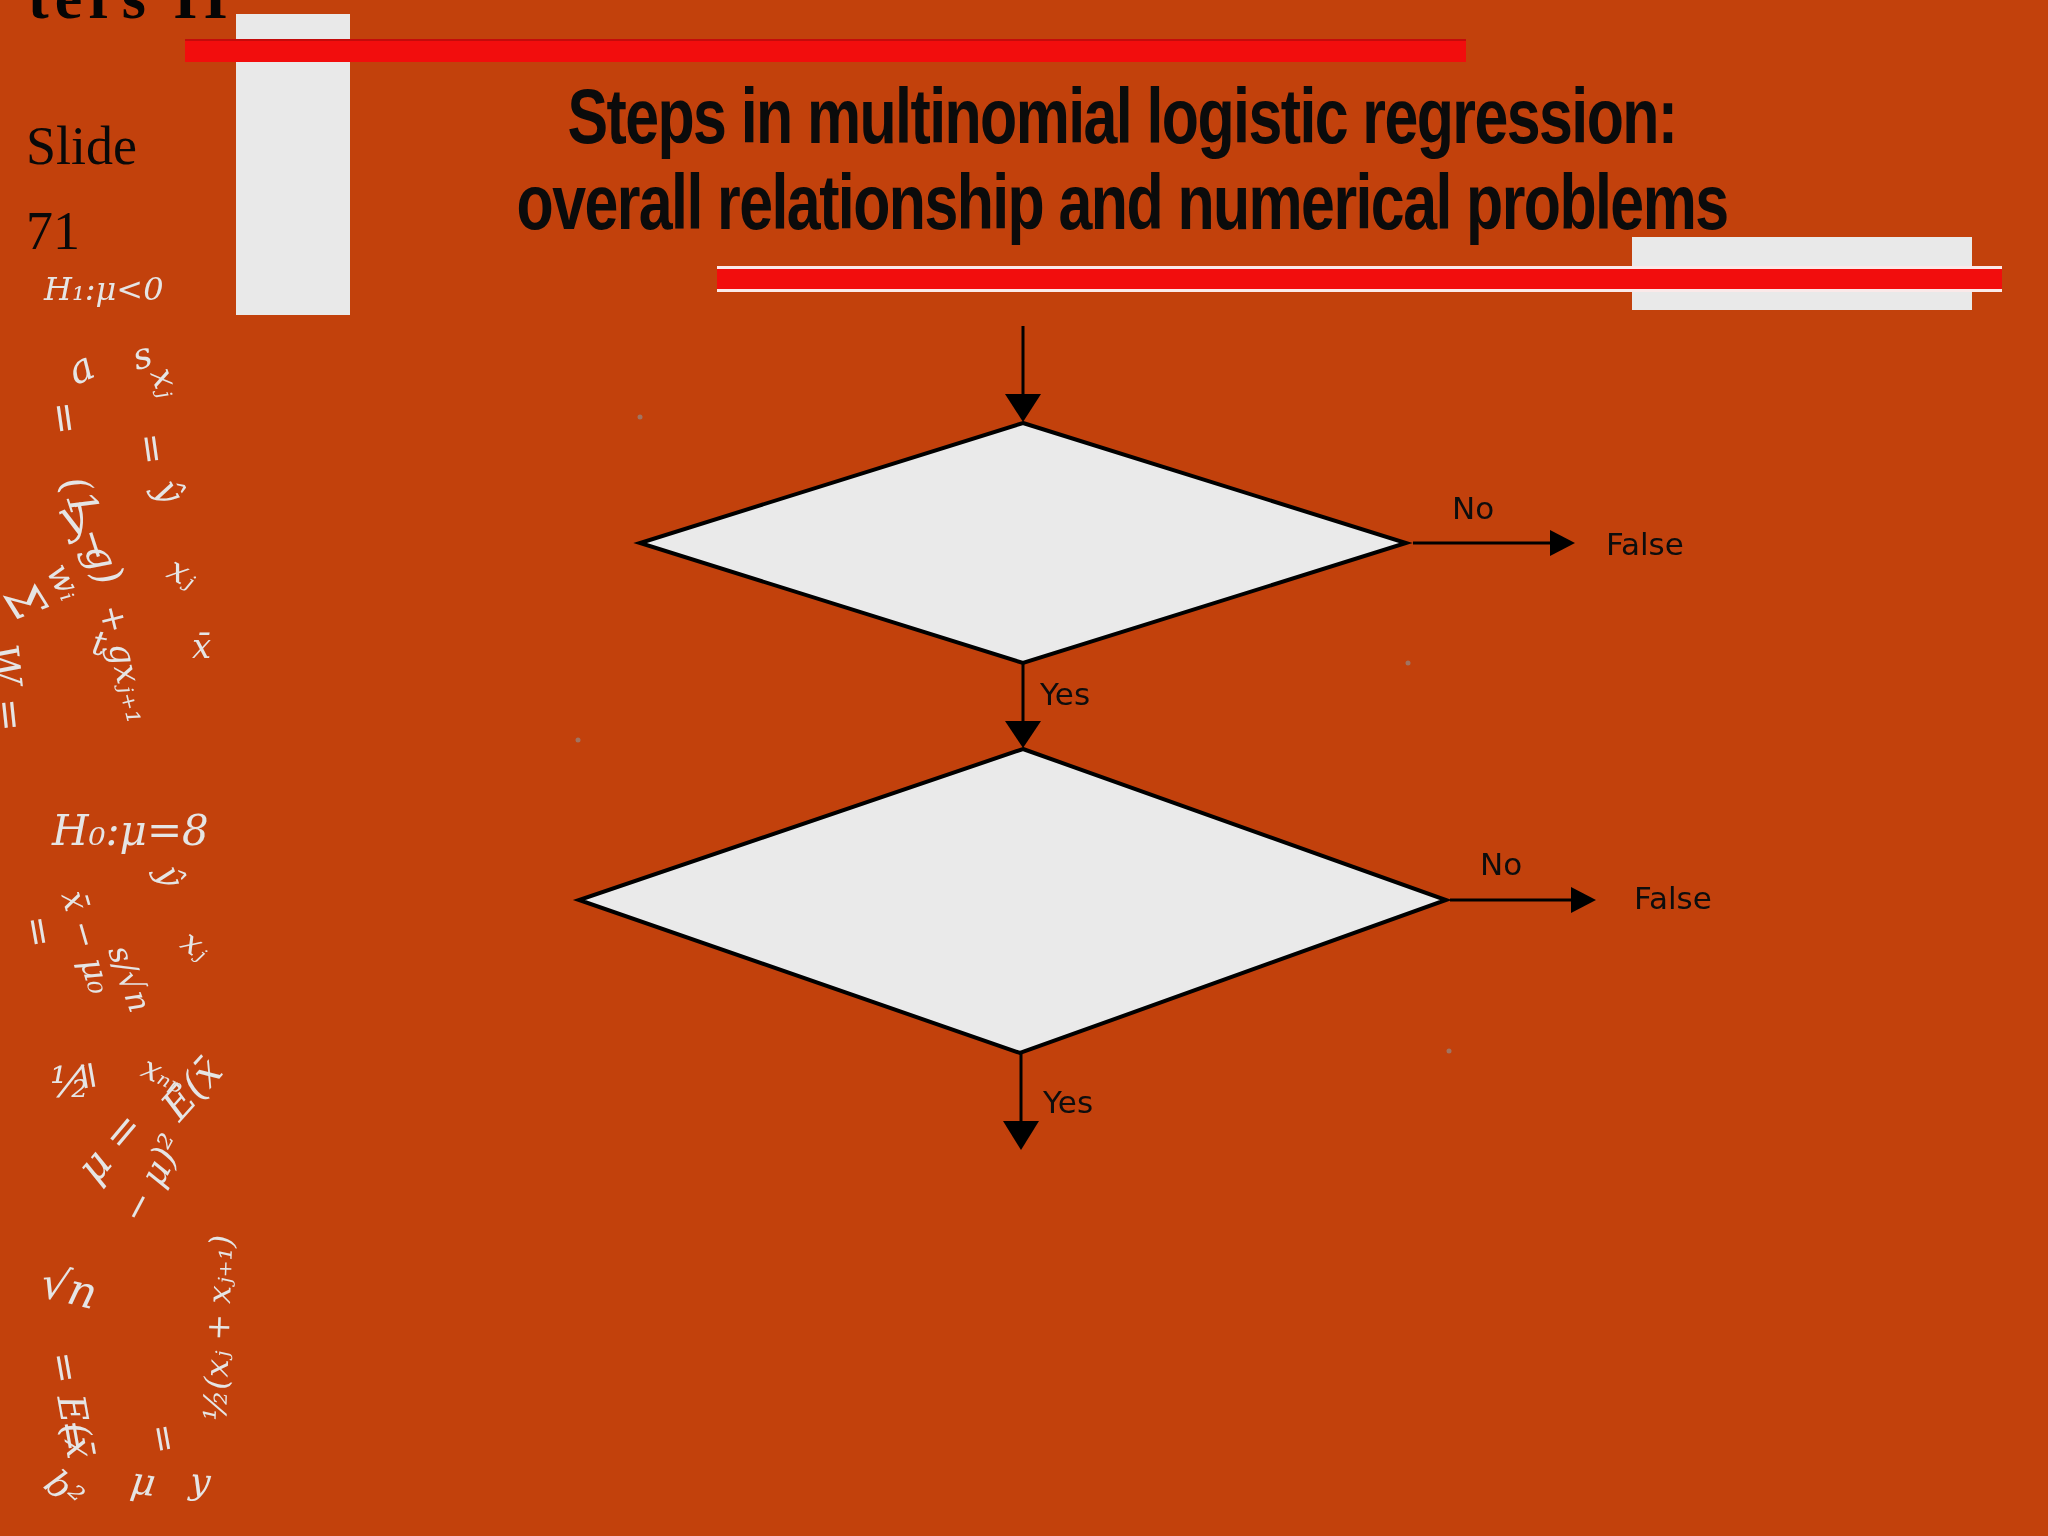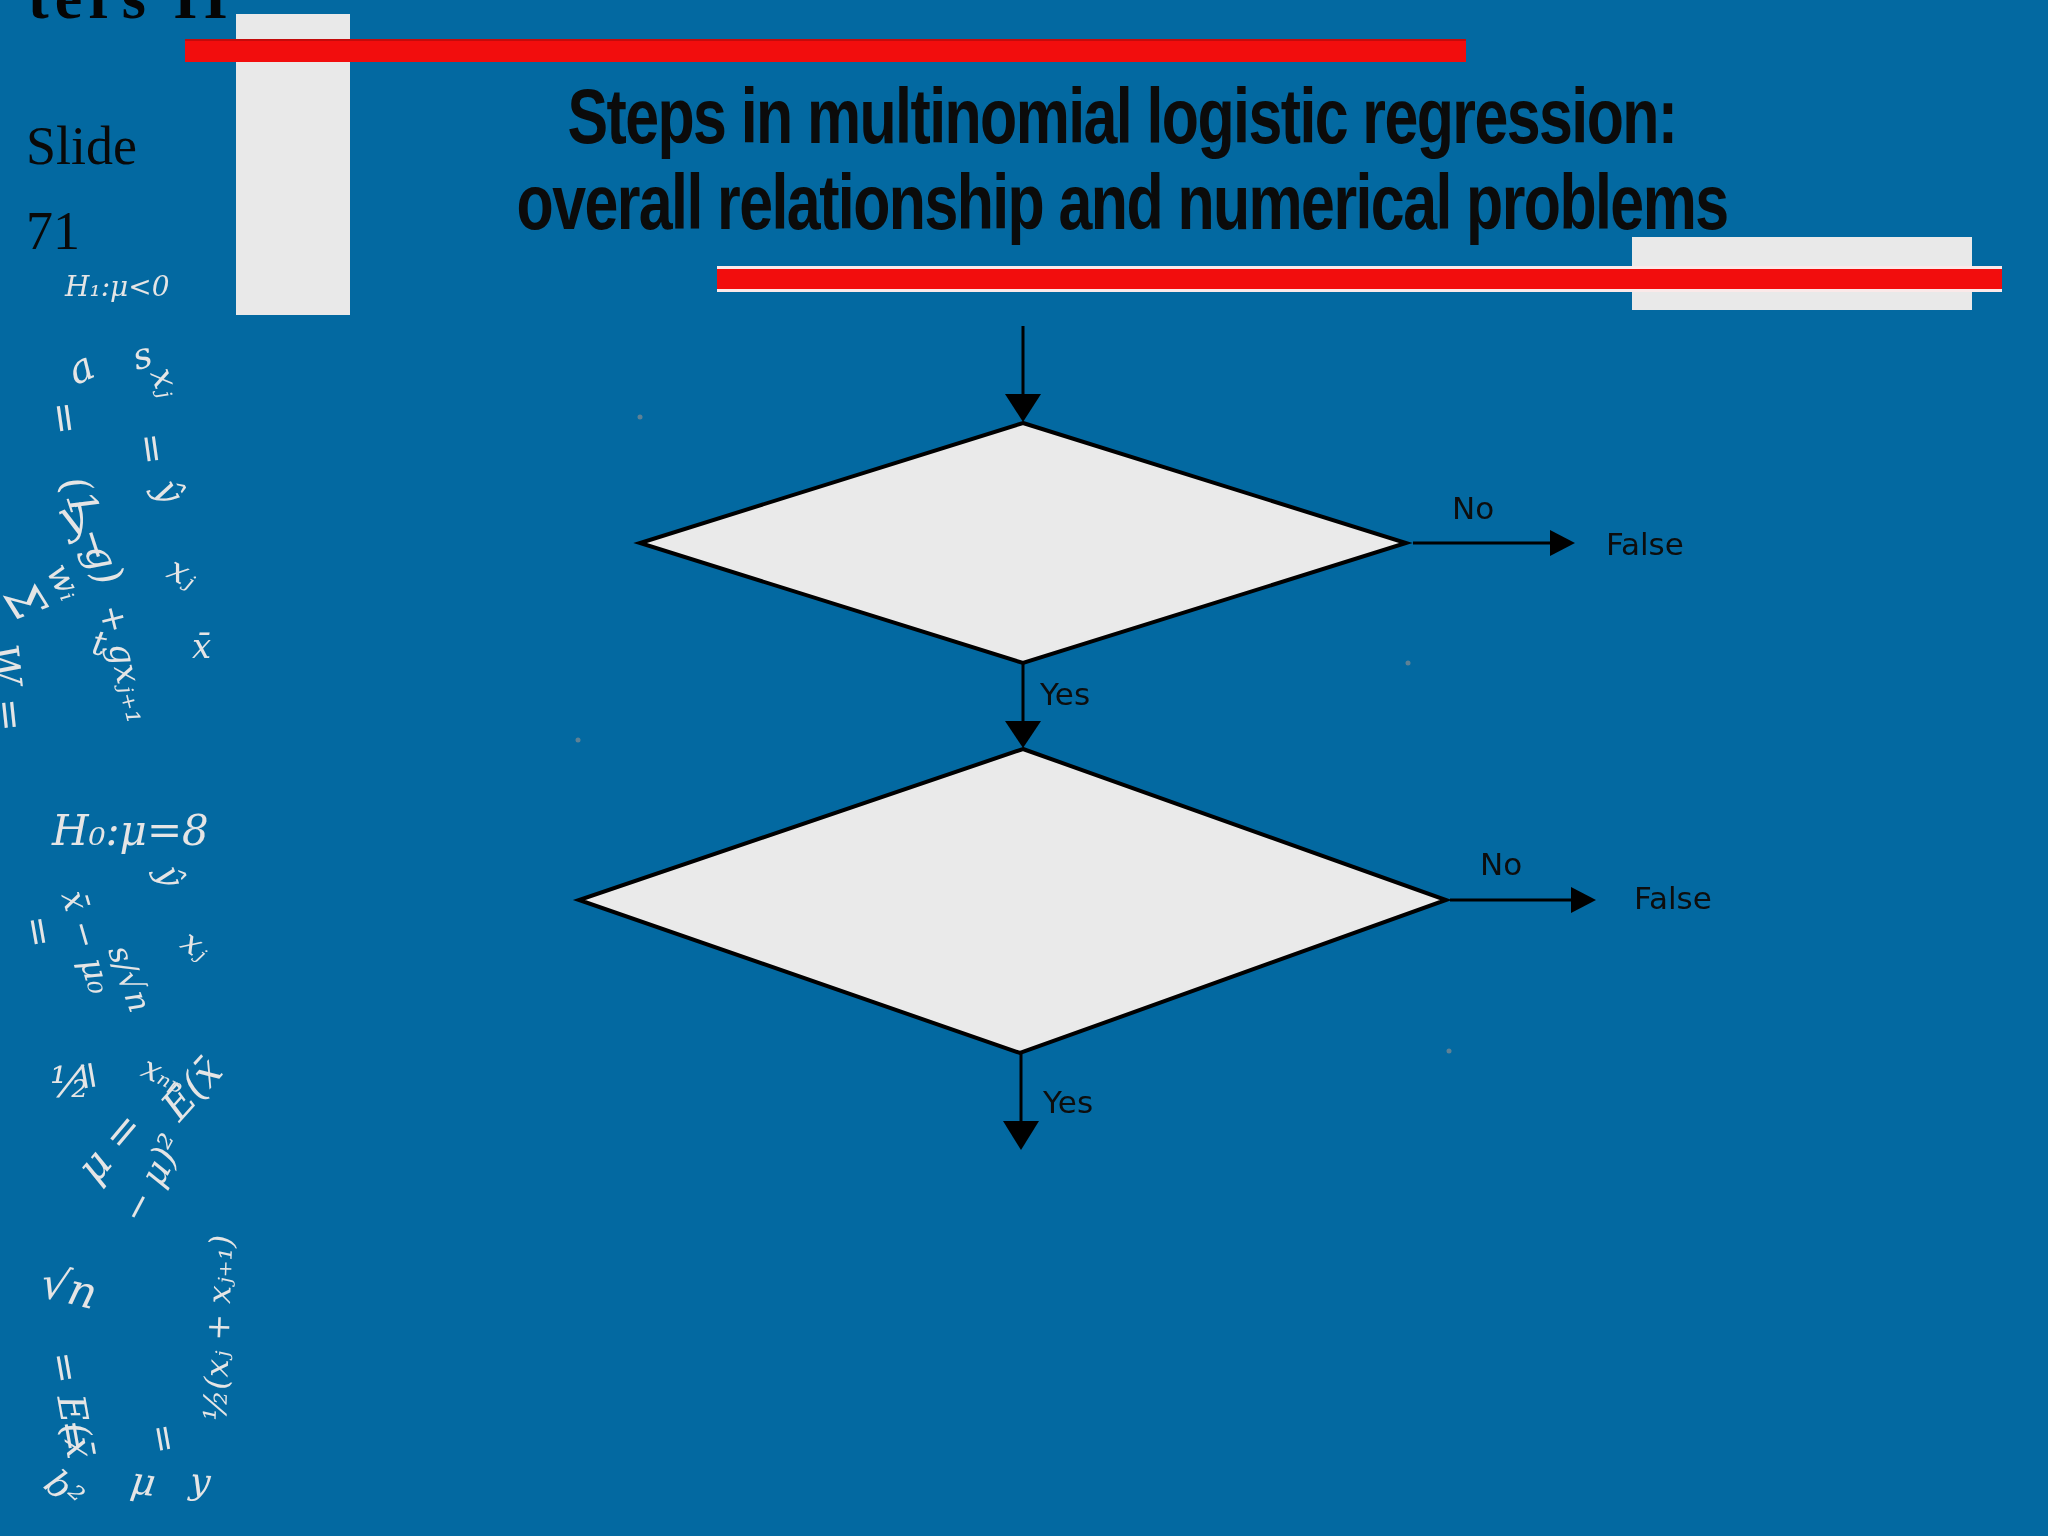--- a/index.html
+++ b/index.html
@@ -5,21 +5,21 @@
   :root{
     --red:#f20d0d;
     --shape-fill:#eaeaea;
     --shape-stroke:#000000;
     --decor-gray:#e9e9e9;
     --wm-color:#e5e5e5;
     --ink:#0a0a0a;
   }
   html,body{margin:0;padding:0;background:#ffffff;}
   .stage{
-    position:relative;width:2048px;height:1536px;background:#0369a1;
+    position:relative;width:2048px;height:1536px;background:#c2410c;
     overflow:hidden;font-family:"DejaVu Sans",sans-serif;color:var(--ink);
   }
   .abs{position:absolute;}
   
   .top-clip{
     left:28px;top:-38px;font-family:"Liberation Serif",serif;font-weight:bold;
     font-size:62px;letter-spacing:6px;white-space:pre;color:#050505;
   }
   
   .vbar{left:236px;top:14px;width:114px;height:301px;background:var(--decor-gray);z-index:1;}
@@ -71,21 +71,21 @@
   <div class="abs redbar redbar1"></div>
   <div class="abs redbar redbar2"></div>
 
   <div class="abs slide-label">Slide
 71</div>
 
   <div class="abs title">Steps in multinomial logistic regression:
 overall relationship and numerical problems</div>
 
   <div class="abs watermark">
-      <span style="left: 65px; top: 270px; font-size: 28px; transform: rotate(0deg);">H₁:μ&lt;0</span>
+      <span style="left: 44px; top: 270px; font-size: 32px; transform: rotate(0deg);">H₁:μ&lt;0</span>
       <span style="left: 60px; top: 352px; font-size: 40px; transform: rotate(-25deg);">a</span>
       <span style="left: 128px; top: 338px; font-size: 36px; transform: rotate(-15deg);">s</span>
       <span style="left: 86px; top: 398px; font-size: 40px; transform: rotate(82deg);">=</span>
       <span style="left: 180px; top: 362px; font-size: 34px; transform: rotate(70deg);">xⱼ</span>
       <span style="left: 172px; top: 430px; font-size: 38px; transform: rotate(82deg);">=</span>
       <span style="left: 96px; top: 470px; font-size: 40px; transform: rotate(72deg);">(1 −</span>
       <span style="left: 48px; top: 496px; font-size: 46px; transform: rotate(-25deg);">y</span>
       <span style="left: 182px; top: 472px; font-size: 36px; transform: rotate(60deg);">ŷ</span>
       <span style="left: 118px; top: 536px; font-size: 40px; transform: rotate(68deg);">g)</span>
       <span style="left: 74px; top: 556px; font-size: 34px; transform: rotate(62deg);">wᵢ</span>

